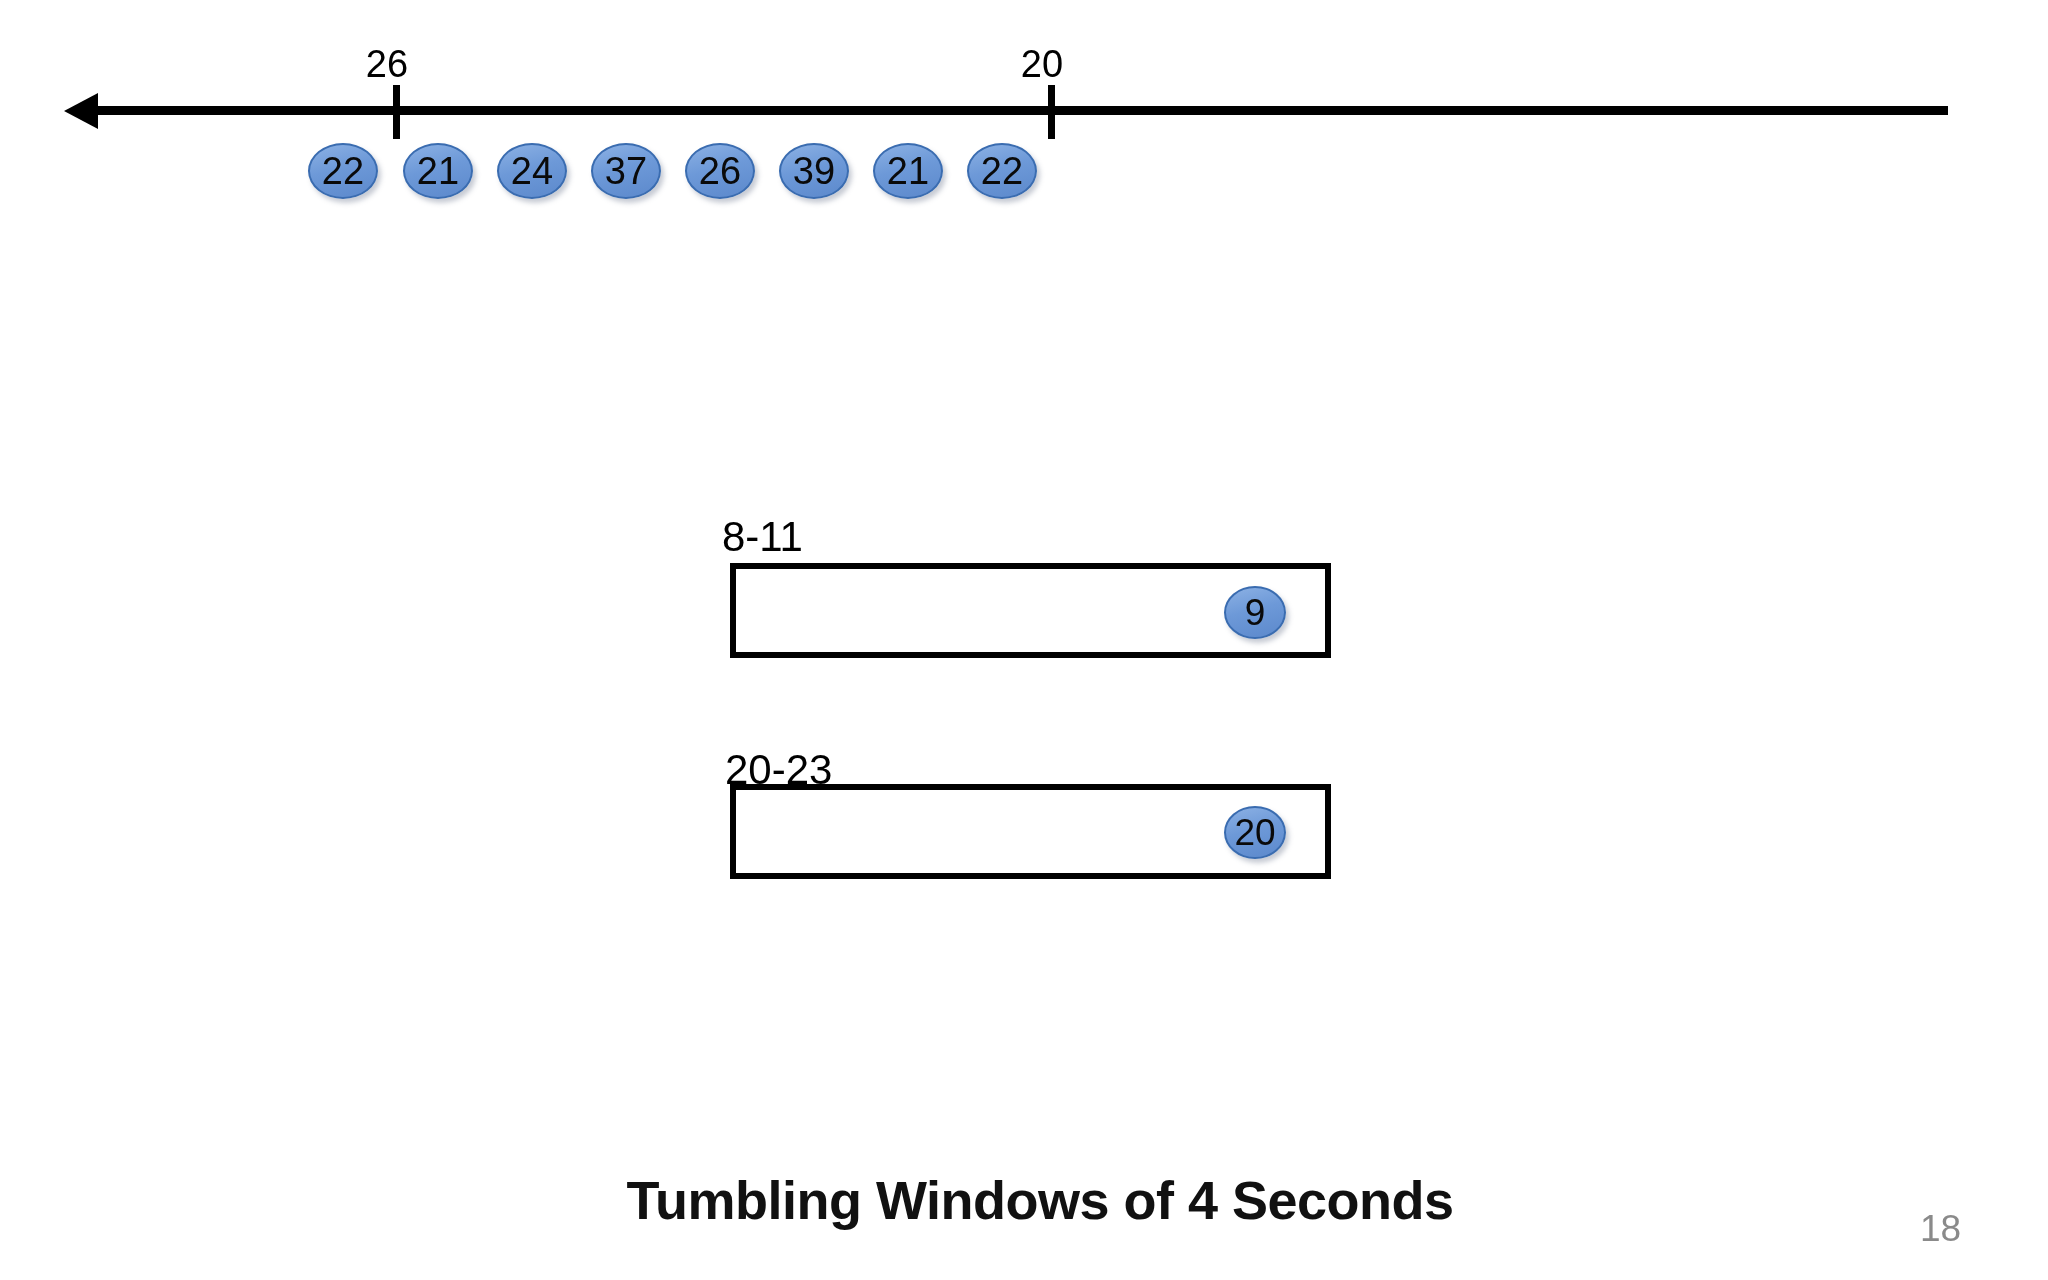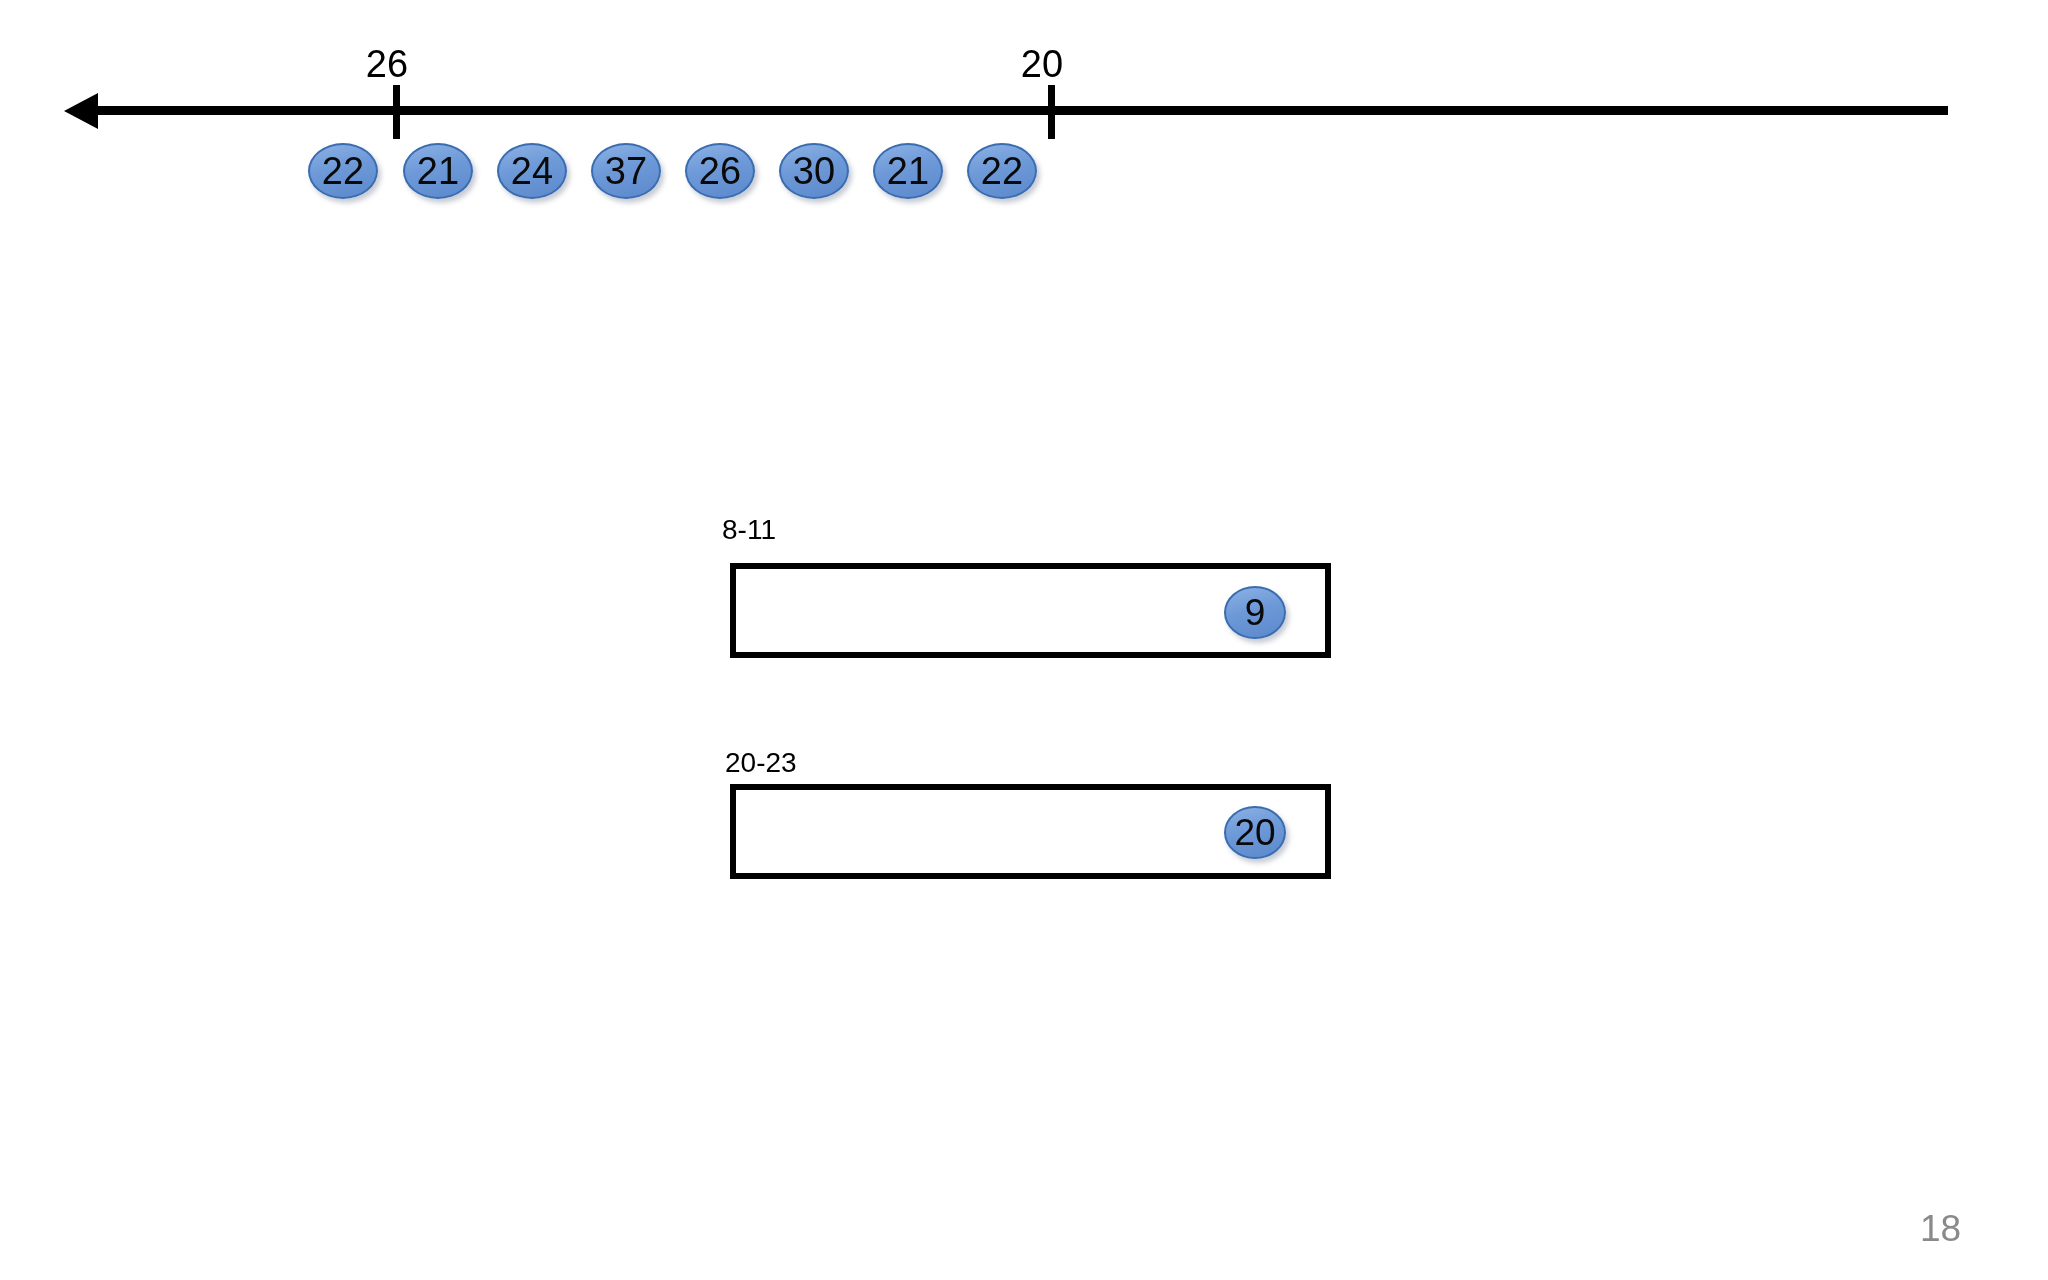--- a/index.html
+++ b/index.html
@@ -58,21 +58,21 @@
     align-items: center;
     justify-content: center;
     font-size: 38px;
     color: #0a0a0a;
     box-sizing: border-box;
   }
 
   
   .window-label {
     position: absolute;
-    font-size: 28px;
+    font-size: 42px;
     line-height: 1;
     color: #000;
     white-space: nowrap;
   }
   .window-box {
     position: absolute;
     left: 730px;
     width: 601px; height: 95px;
     border: 6px solid #000;
     background: #fff;
@@ -128,27 +128,28 @@
   <div class="tick" style="left:1048px;"></div>
 
   <div class="tick-label" style="left:337px;">26</div>
   <div class="tick-label" style="left:992px;">20</div>
 
   <div class="event" style="left:308px;">22</div>
   <div class="event" style="left:403px;">21</div>
   <div class="event" style="left:497px;">24</div>
   <div class="event" style="left:591px;">37</div>
   <div class="event" style="left:685px;">26</div>
-  <div class="event" style="left:779px;">30</div>
+  <div class="event" style="left:779px;">39</div>
   <div class="event" style="left:873px;">21</div>
   <div class="event" style="left:967px;">22</div>
 
   <div class="window-label" style="left:722px; top:516px;">8-11</div>
   <div class="window-box" style="top:563px;"></div>
   <div class="window-event" style="top:586px;">9</div>
 
   <div class="window-label" style="left:725px; top:740px;margin-top:9px;">20-23</div>
   <div class="window-box" style="top:784px;"></div>
   <div class="window-event" style="top:806px;">20</div>
 
+  <div class="slide-title">Tumbling Windows of 4 Seconds</div>
   <div class="page-number">18</div>
 
 </div>
 
 </body></html>

